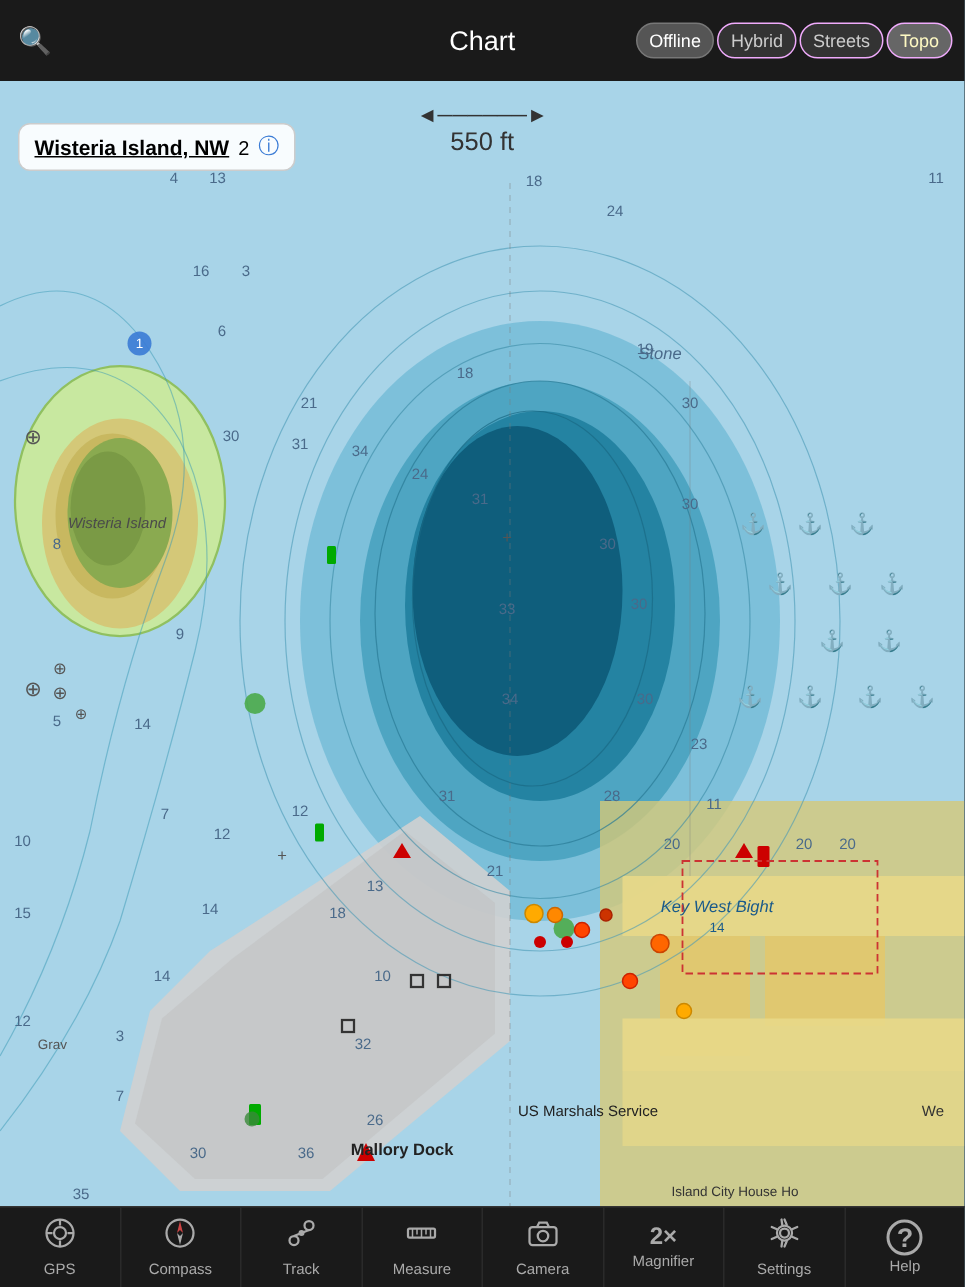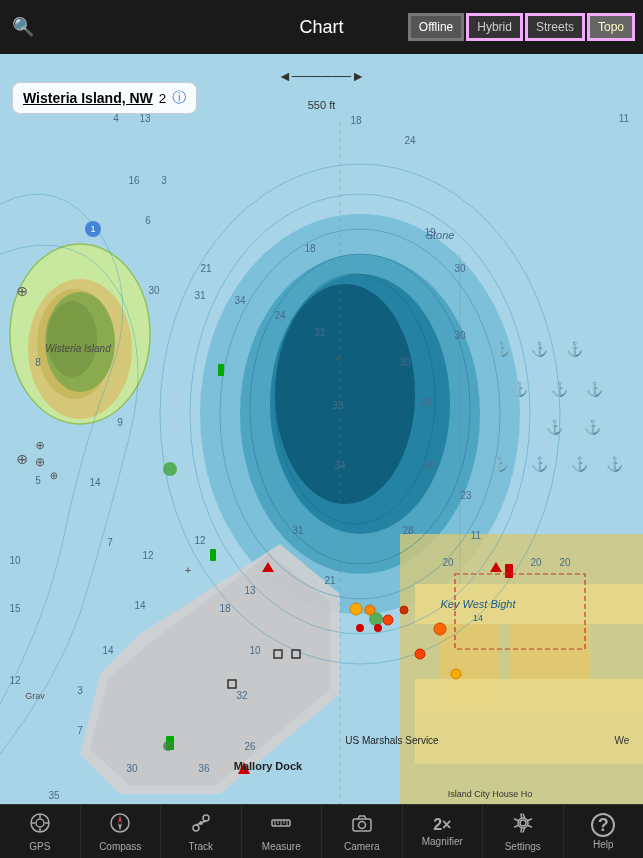--- a/index.html
+++ b/index.html
@@ -16,22 +16,22 @@
       color: #aaa; font-size: 18px; cursor: pointer;
     }
     #header-title {
       color: #fff; font-size: 18px; font-weight: 500;
     }
     #map-type-buttons {
       position: absolute; right: 8px;
       display: flex; gap: 2px;
     }
     .map-btn {
-      padding: 4px 8px; font-size: 12px; border-radius: 0; cursor: pointer;
-      border: 3px solid #f0abfc; background: #333; color: #ccc;
+      padding: 4px 8px; font-size: 12px; border-radius: 12px; cursor: pointer;
+      border: 1px solid #f0abfc; background: #333; color: #ccc;
     }
     .map-btn.active {
       background: #555; color: #fff; border-color: #777;
     }
     .map-btn.topo-active {
       background: #666; color: #fef9c3;
     }
 
     
     #map-area {
@@ -43,21 +43,21 @@
     #chart-svg {
       width: 100%; height: 100%;
     }
 
     
     #scale-bar {
       position: absolute; top: 14px; left: 50%; transform: translateX(-50%);
       display: flex; flex-direction: column; align-items: center;
     }
     #scale-arrows { color: #333; font-size: 14px; display: flex; align-items: center; gap: 2px; }
-    #scale-text { font-size: 11px; color: #333; margin-top: 15px; }
+    #scale-text { font-size: 17px; color: #333; margin-top: 1px; }
 
     
     #info-box {
       position: absolute; top: 28px; left: 12px;
       background: rgba(255,255,255,0.92); border-radius: 8px; padding: 6px 10px;
       display: flex; align-items: center; gap: 6px;
       border: 1px solid #ccc; max-width: 220px;
     }
     #info-box-text { font-size: 14px; font-weight: 600; color: #000; text-decoration: underline; }
     #info-icon { color: #3a7bd5; font-size: 14px; cursor: pointer; }

